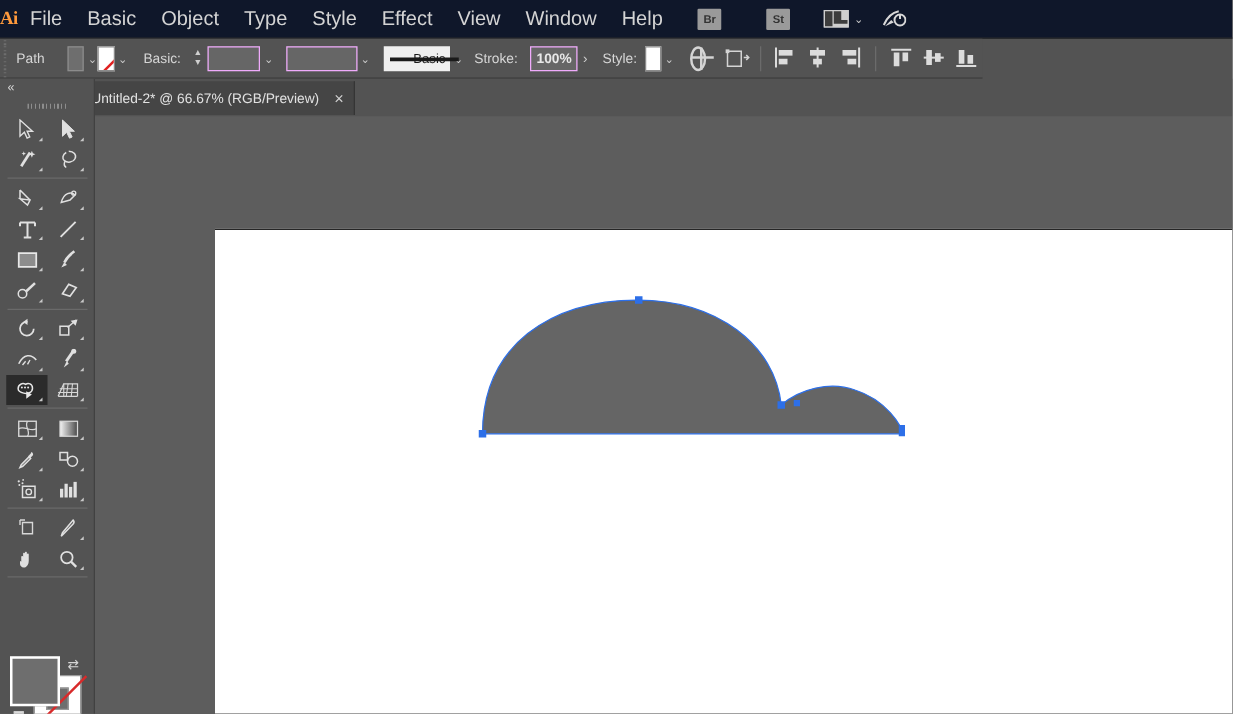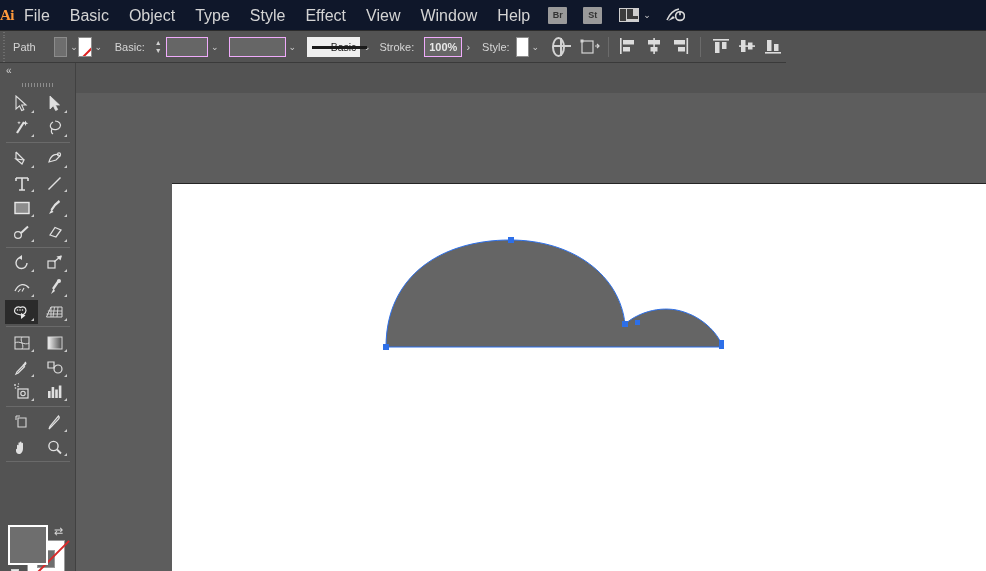--- a/index.html
+++ b/index.html
@@ -25,21 +25,21 @@
     color: #ff9a3c; font-size: 15px; font-weight: bold;
     font-family: "Liberation Serif", serif;
     letter-spacing: -0.5px;
   }
   .menu-item {
     padding: 0 10px; height: 31px; line-height: 31px;
     color: #d4d4d4; font-size: 16px; white-space: nowrap;
   }
   .menu-right { margin-left: auto; display: flex; align-items: center; height: 31px; padding-right: 382px; }
   .mini-app-btn {
-    width: 19px; height: 17px; margin: 0 8px;
+    width: 19px; height: 17px; margin: 0 18px;
     background: #9a9a9a; color: #333;
     font-size: 9px; font-weight: bold;
     display: flex; align-items: center; justify-content: center;
     border-radius: 1px;
   }
   .arrange-btn { display:flex; align-items:center; margin-left: 9px; }
   .arrange-grid { display:flex; width: 20px; height: 14px; border: 1px solid #cfcfcf; background:#cfcfcf; }
   .arrange-grid i { display:block; background:#3d3d3d; }
   .arrange-grid i:nth-child(1){ width:6px; height:12px; margin-right:1px;}
   .arrange-grid i:nth-child(2){ width:11px; height:5px; margin-bottom:2px;}
@@ -335,20 +335,26 @@
     </div>
     <div class="align-btn">
       <svg width="20" height="18" viewBox="0 0 20 18">
         <rect x="2" y="15" width="16" height="1.6" fill="#dcdcdc"></rect>
         <rect x="4" y="3" width="4.5" height="11" fill="#dcdcdc"></rect>
         <rect x="11" y="7" width="4.5" height="7" fill="#dcdcdc"></rect>
       </svg>
     </div>
   </div>
 
+  <div class="tabbar">
+    <div class="doc-tab">
+      <span class="doc-tab-title">Untitled-2* @ 66.67% (RGB/Preview)</span>
+      <span class="tab-close">×</span>
+    </div>
+  </div>
 
   <div class="canvas-area">
     <div class="artboard">
       <svg class="art-svg" width="910" height="388" viewBox="0 0 910 388">
 
         <path d="M 214 163
                  A 124 124 0 0 1 462 163
                  L 462 163
                  A 86 86 0 0 1 534 163
                  L 534 163

